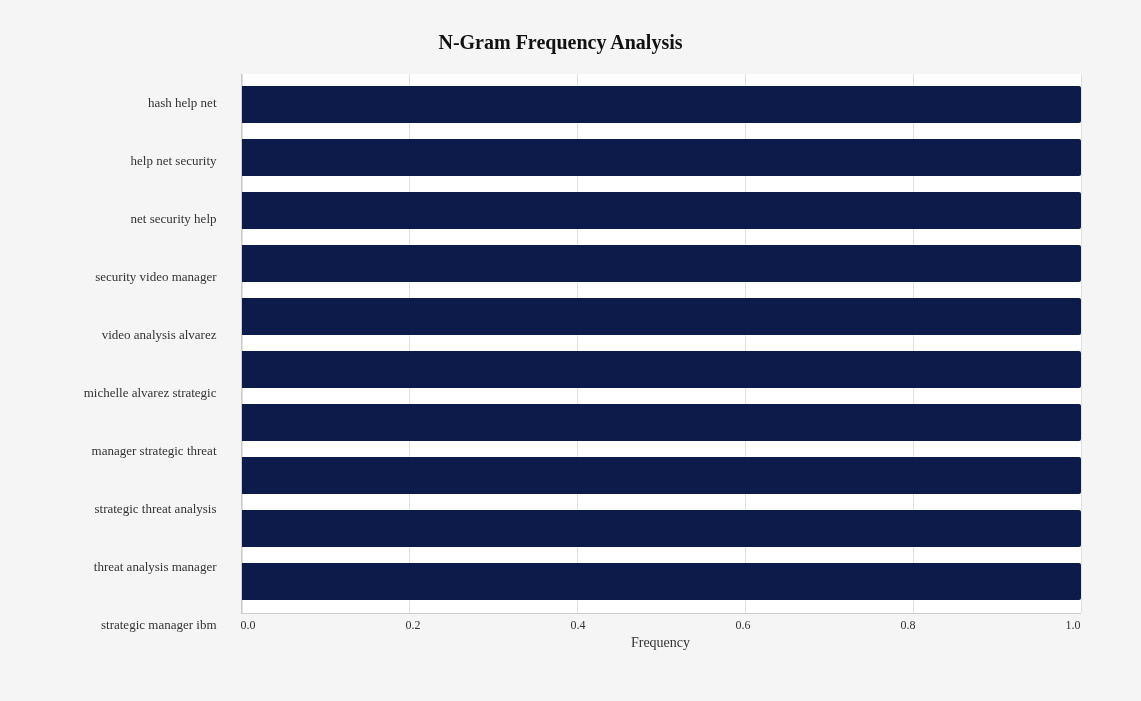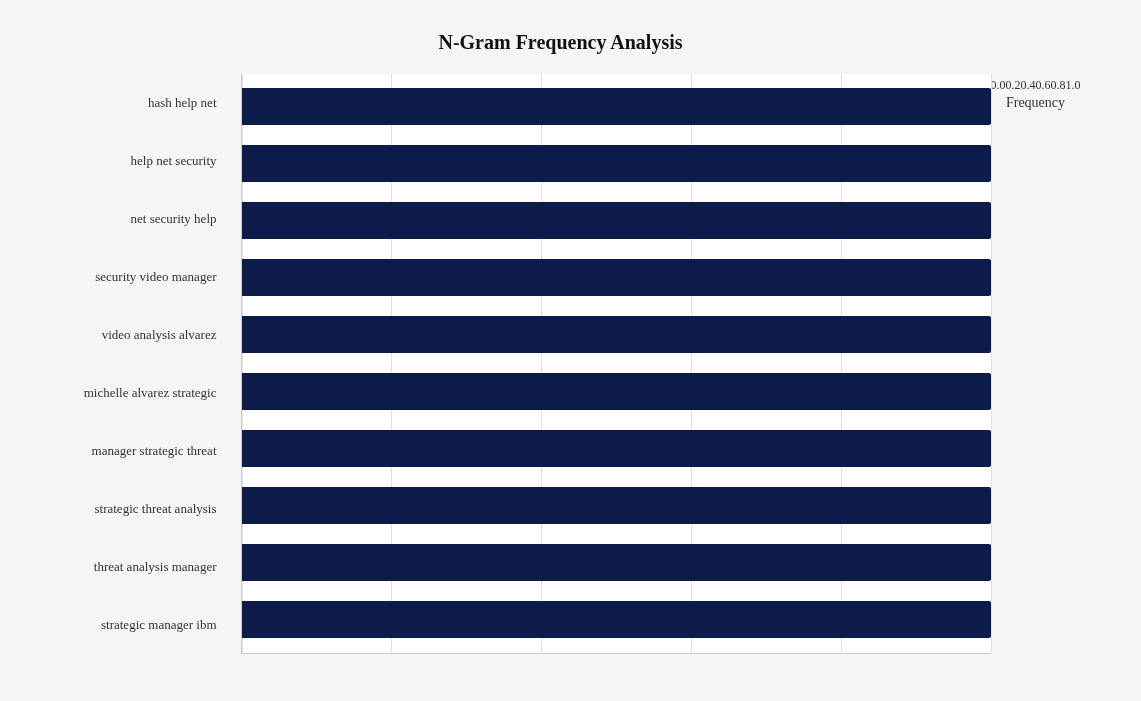--- a/index.html
+++ b/index.html
@@ -42,21 +42,21 @@
     }
     .y-label {
       font-size: 13px;
       color: #333;
       line-height: 1;
       text-align: right;
     }
     .bars-and-xaxis {
       flex: 1;
       display: flex;
-      flex-direction: row;
+      flex-direction: column;
     }
     .bars-area {
       flex: 1;
       display: flex;
       flex-direction: column;
       justify-content: space-around;
       background: white;
       border-left: 1px solid #ccc;
       border-bottom: 1px solid #ccc;
       position: relative;

